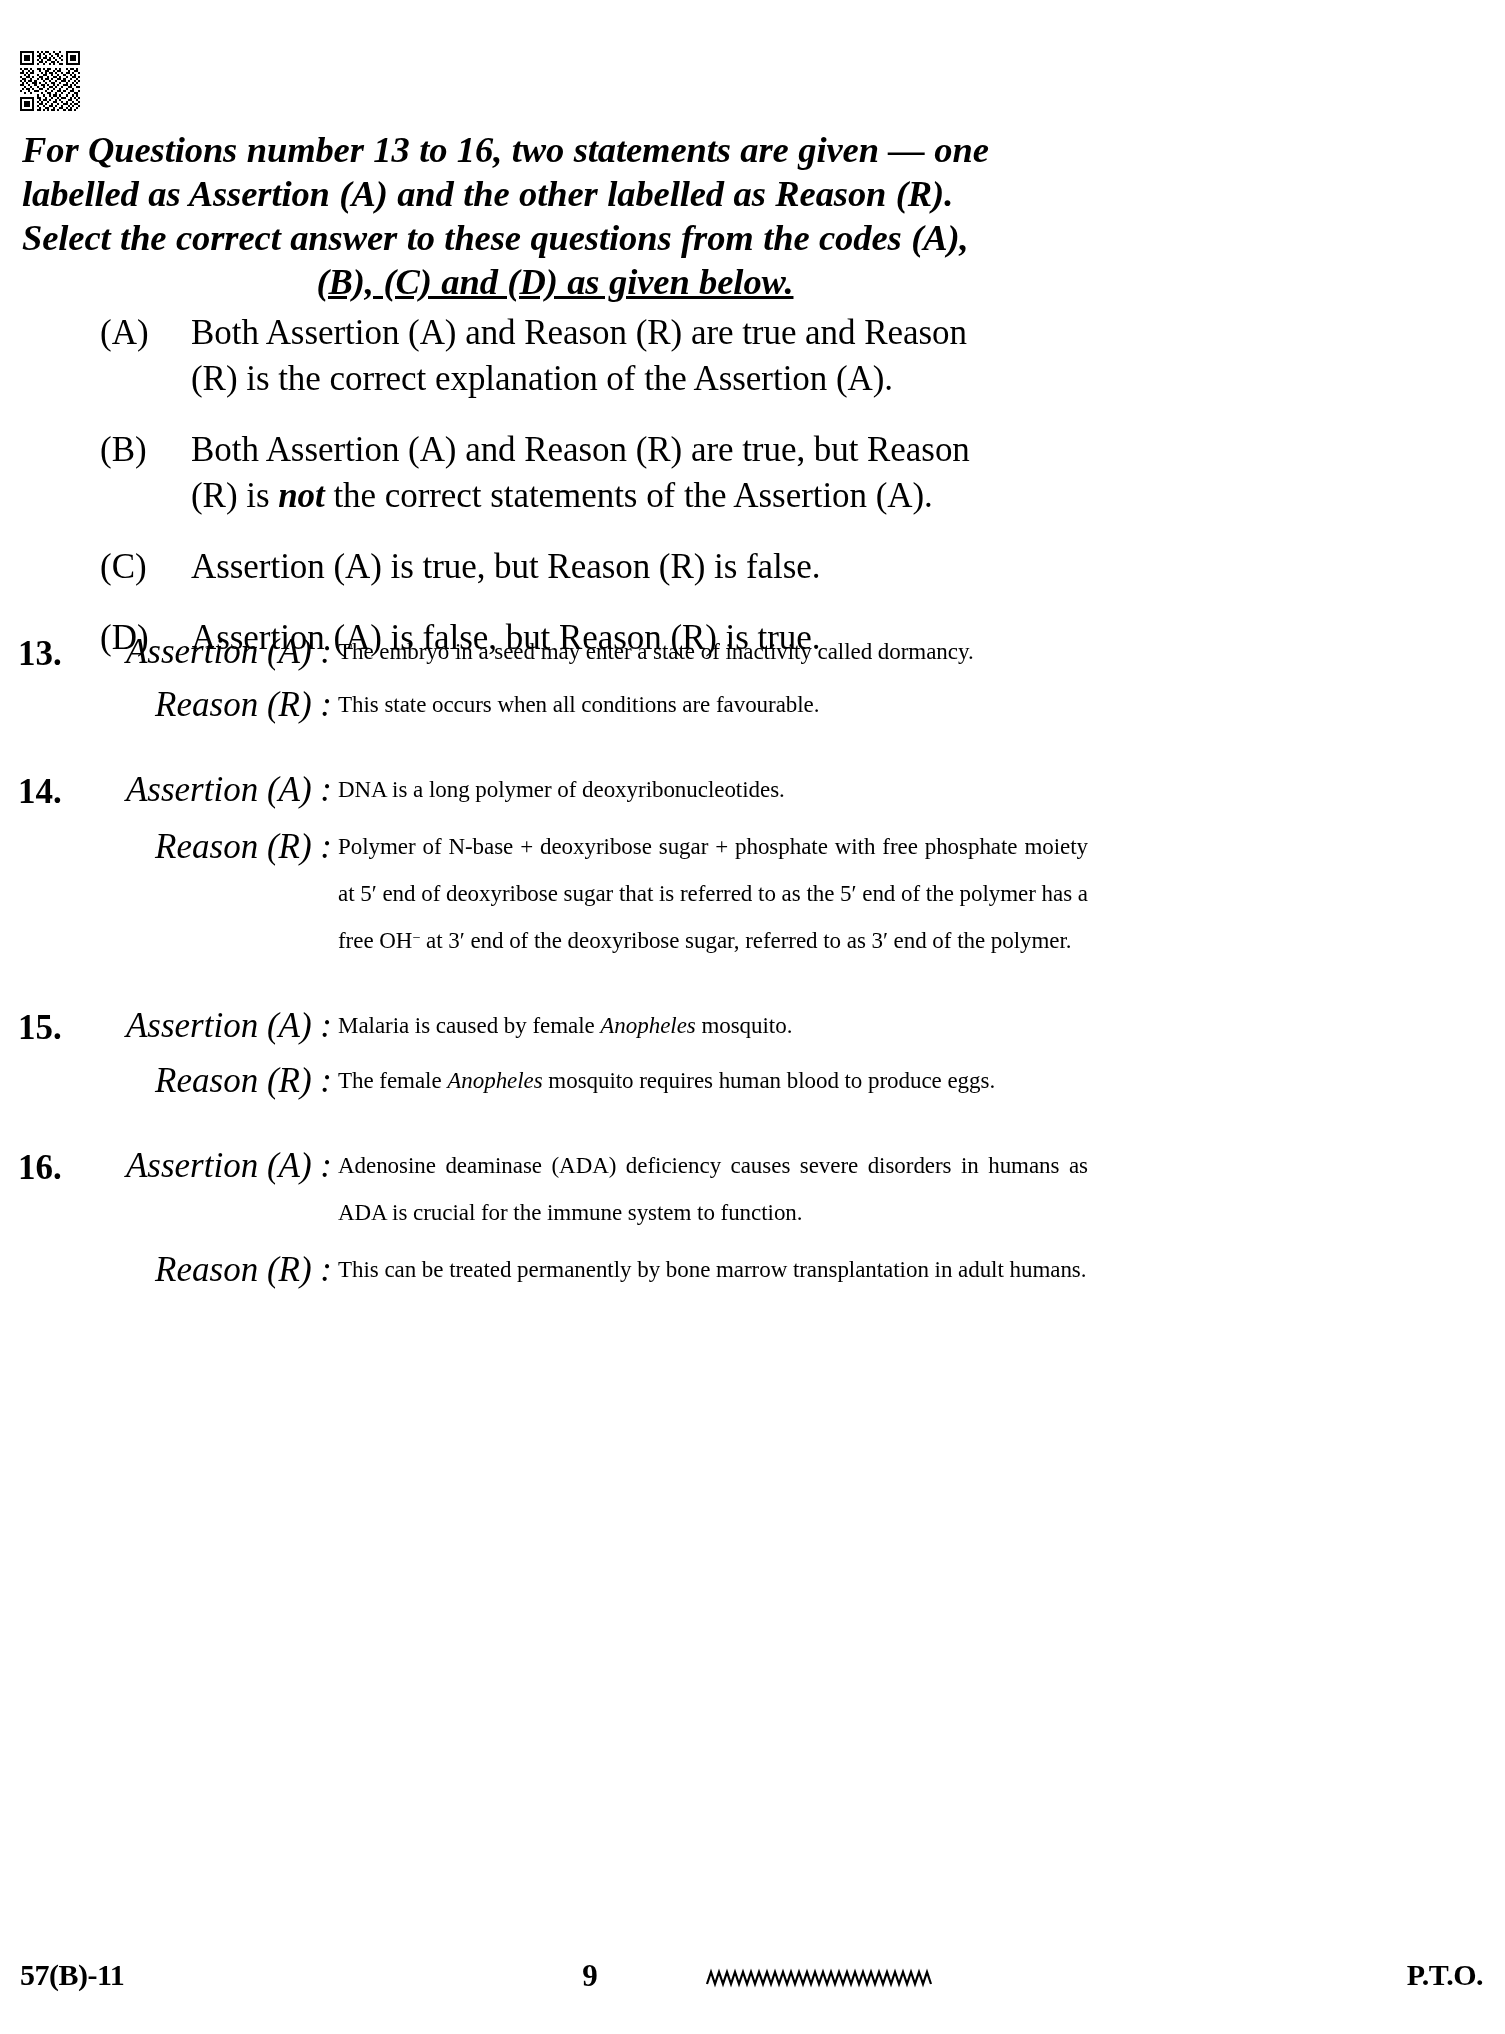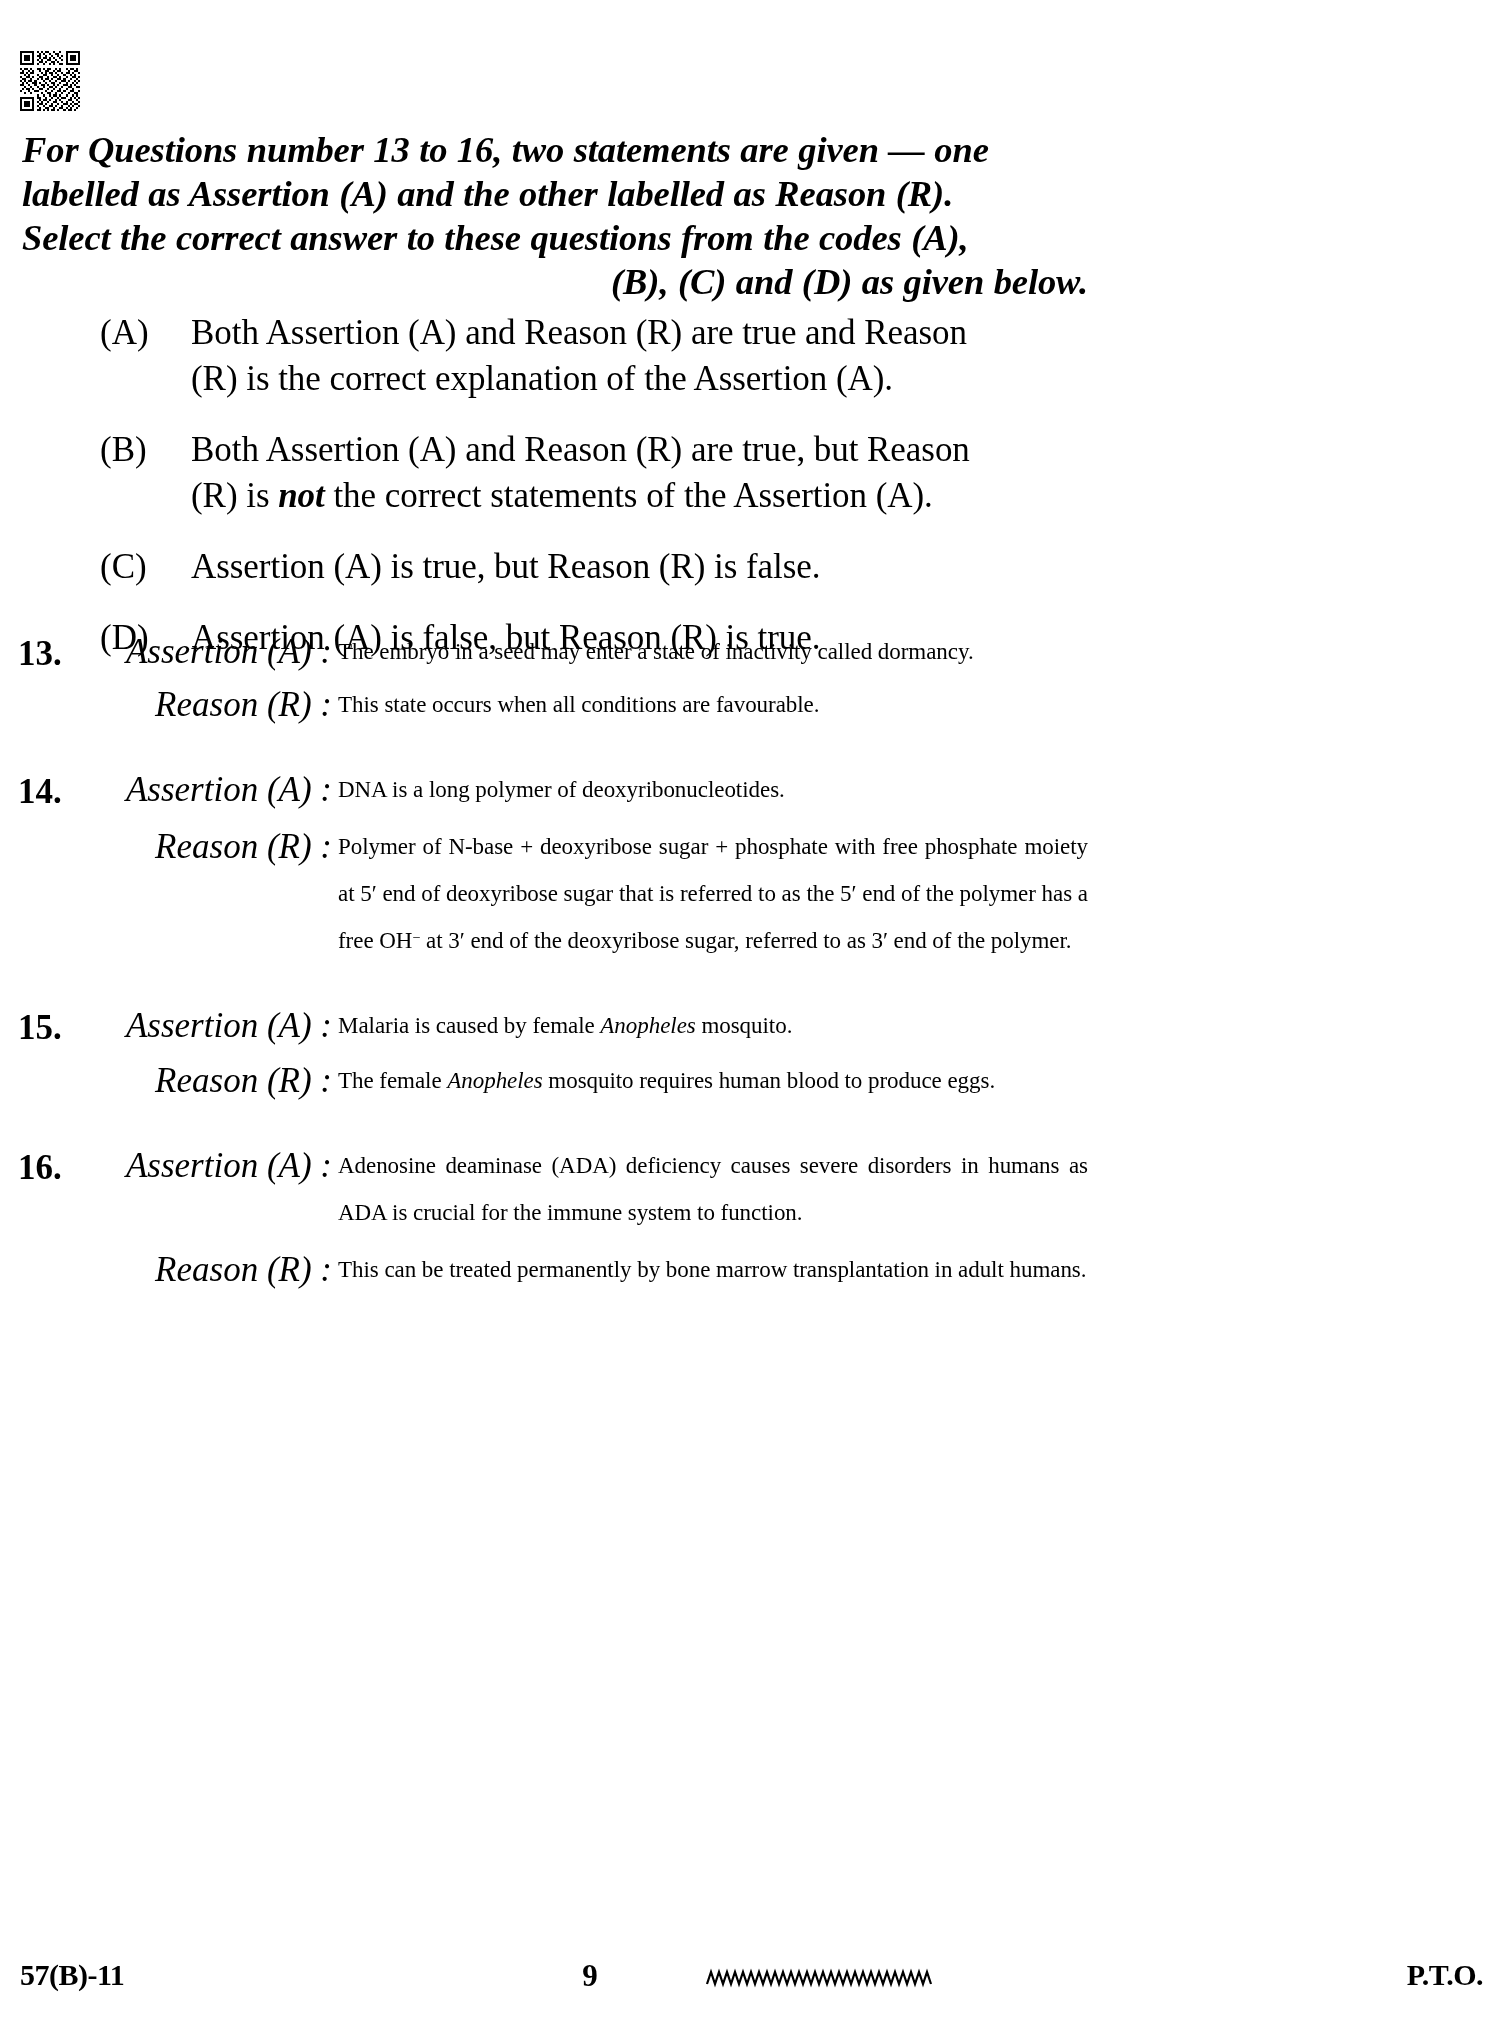--- a/index.html
+++ b/index.html
@@ -40,21 +40,21 @@
     top: 128px;
     width: 1066px;
     font-size: 36.5px;
     line-height: 44px;
     font-weight: bold;
     font-style: italic;
     text-align: justify;
     letter-spacing: -0.1px;
     word-spacing: 0.5px;
   }
-  .instruction .lastline { text-align: right; }
+  .instruction .lastline { text-align: center; text-decoration: underline; }
 
   
   .options {
     position: absolute;
     left: 0;
     top: 310px;
     width: 1505px;
   }
   .opt-row {
     position: relative;

